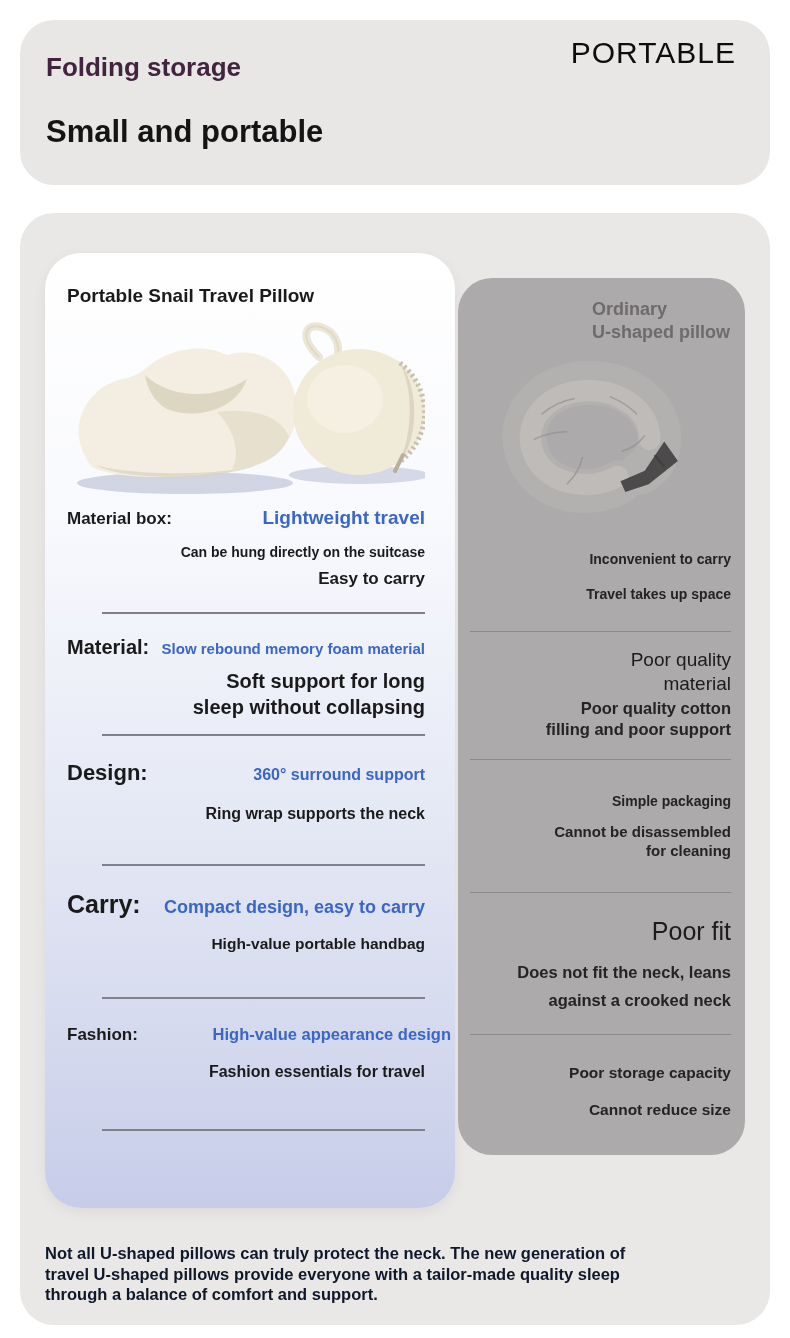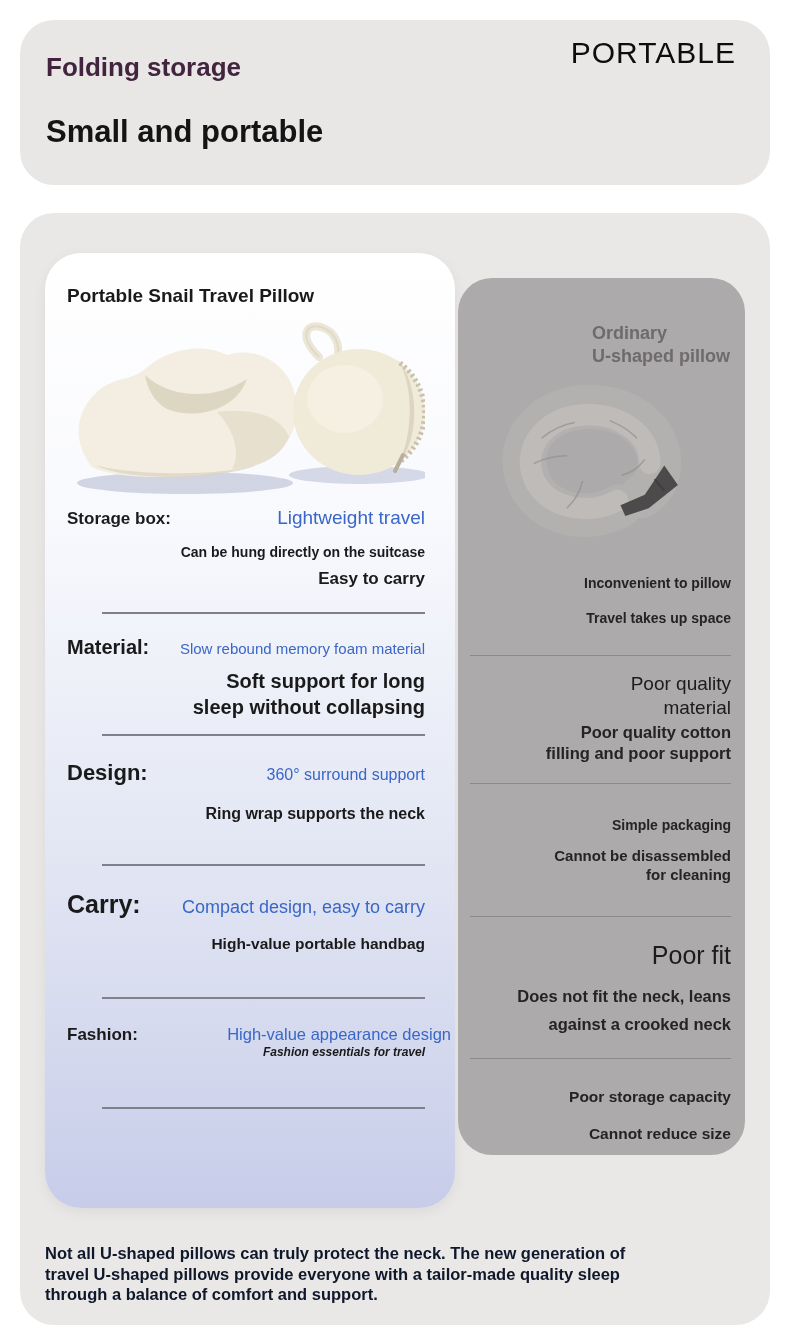--- a/index.html
+++ b/index.html
@@ -49,21 +49,21 @@
     border-radius:36px;
     background:linear-gradient(180deg,#ffffff 0%,#f8f9fd 28%,#e3e7f4 62%,#c7cde9 100%);
     box-shadow:0 4px 14px rgba(0,0,0,0.06);
     padding:32px 30px 0 22px;overflow:hidden;
   }
   .left-title{font-size:19px;font-weight:bold;color:#1a1a1a;}
   .left-photo{width:358px;height:190px;margin-top:10px;display:block;}
 
   .lrow-head{display:flex;justify-content:space-between;align-items:baseline;}
   .llabel{font-weight:bold;color:#1a1a1a;white-space:nowrap;}
-  .lvalue{font-weight:normal;color:var(--accent-blue);text-align:right;}
+  .lvalue{font-weight:bold;color:var(--accent-blue);text-align:right;}
   .lsub{font-weight:bold;color:#1a1a1a;text-align:right;}
   .ldiv{border-top:2px solid #80808c;margin-left:35px;}
 
   .row1 .llabel{font-size:17px;}
   .row1 .lvalue{font-size:19px;}
   .row1 .sub-a{font-size:14px;margin-top:15px;}
   .row1 .sub-b{font-size:17px;margin-top:9px;}
   .row1 .ldiv{margin-top:23px;}
 
   .row2{margin-top:22px;}
@@ -80,28 +80,28 @@
 
   .row4{margin-top:24px;}
   .row4 .llabel{font-size:25px;}
   .row4 .lvalue{font-size:18px;}
   .row4 .sub-a{font-size:15.5px;margin-top:16px;}
   .row4 .ldiv{margin-top:44px;}
 
   .row5{margin-top:26px;}
   .row5 .llabel{font-size:17px;}
   .row5 .lvalue{font-size:16.5px;margin-right:-26px;}
-  .row5 .sub-a{font-size:12px;font-style:italic;}
+  .row5 .sub-a{font-size:16px;margin-top:18px;}
   .row5 .ldiv{margin-top:48px;}
 
   
   .right-card{
     position:absolute;left:438px;top:65px;width:287px;height:877px;
     border-radius:34px;background:var(--right-card-bg);
-    padding:44px 14px 0 12px;overflow:hidden;
+    padding:20px 14px 0 12px;overflow:hidden;
   }
   .right-title{
     margin-left:122px;font-size:18px;line-height:23px;font-weight:bold;
     color:var(--right-title-gray);
   }
   .right-photo{width:260px;height:185px;display:block;margin-top:2px;}
   .rline{font-weight:bold;color:#242424;text-align:right;}
   .rheading{font-weight:normal;color:#1c1c1c;text-align:right;}
   .rdiv{border-top:1.5px solid #8b8989;}
 
@@ -157,21 +157,21 @@
       <path d="M252,40 C232,20 238,6 254,10 C268,14 274,28 270,42" stroke="#d4cdb9" stroke-width="2" fill="none" opacity="0.5"></path>
       <ellipse cx="292" cy="95" rx="66" ry="63" fill="#f0ead9"></ellipse>
       <path d="M330,42 C352,64 354,124 330,148 C346,124 348,66 330,42 Z" fill="#ddd5c2"></path>
       <path d="M333,46 A62,62 0 0 1 334,144" stroke="#c9c1ac" stroke-width="5" fill="none" stroke-dasharray="2.5,3"></path>
       <line x1="336" y1="138" x2="328" y2="154" stroke="#b8b09c" stroke-width="4" stroke-linecap="round"></line>
       <ellipse cx="278" cy="82" rx="38" ry="34" fill="#f6f1e3" opacity="0.8"></ellipse>
     </svg>
 
     <div class="lrow row1">
       <div class="lrow-head">
-        <span class="llabel">Storage box:</span>
+        <span class="llabel">Material box:</span>
         <span class="lvalue">Lightweight travel</span>
       </div>
       <div class="lsub sub-a">Can be hung directly on the suitcase</div>
       <div class="lsub sub-b">Easy to carry</div>
       <div class="ldiv"></div>
     </div>
 
     <div class="lrow row2">
       <div class="lrow-head">
         <span class="llabel">Material:</span>
@@ -216,21 +216,21 @@
 
     <svg class="right-photo" viewBox="0 0 260 190" aria-hidden="true">
       <path d="M150,140 C112,160 64,146 54,106 C45,70 74,40 114,38 C158,36 192,62 191,98 C190,113 183,124 172,130" fill="none" stroke="#b3b1af" stroke-width="45" stroke-linecap="round"></path>
       <path d="M148,134 C114,152 70,140 60,106 C52,74 78,48 114,46 C150,44 182,66 181,96" fill="none" stroke="#bfbdbb" stroke-width="22" stroke-linecap="round" opacity="0.85"></path>
       <path d="M70,70 C80,62 92,56 104,54 M62,96 C74,90 86,88 96,88 M96,142 C104,134 110,124 112,114 M140,52 C150,56 160,62 168,70 M176,92 C170,100 162,106 152,108" stroke="#908e8c" stroke-width="1.6" fill="none" opacity="0.65"></path>
       <path d="M196,98 L210,118 L180,142 L156,150 L151,139 L176,128 Z" fill="#4c4a4a"></path>
       <path d="M186,112 L196,124" stroke="#3a3838" stroke-width="2" opacity="0.7"></path>
     </svg>
 
     <div class="rrow rrow1">
-      <div class="rline line-a">Inconvenient to pillow</div>
+      <div class="rline line-a">Inconvenient to carry</div>
       <div class="rline line-b">Travel takes up space</div>
       <div class="rdiv"></div>
     </div>
 
     <div class="rrow rrow2">
       <div class="rheading pre">Poor quality
 material</div>
       <div class="rline line-a pre">Poor quality cotton
 filling and poor support</div>
       <div class="rdiv"></div>

